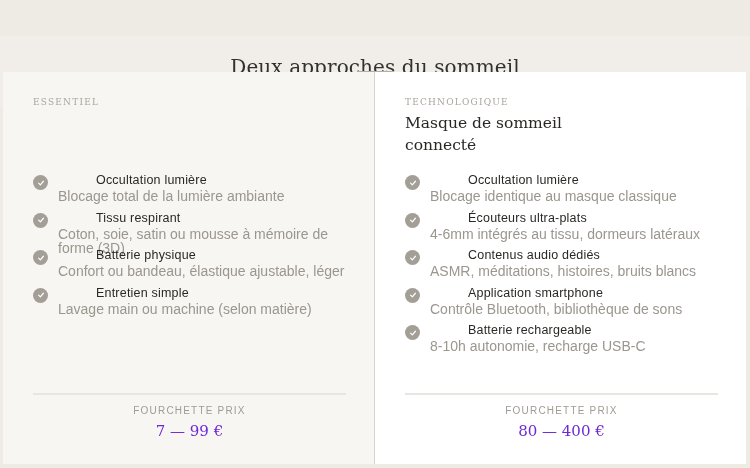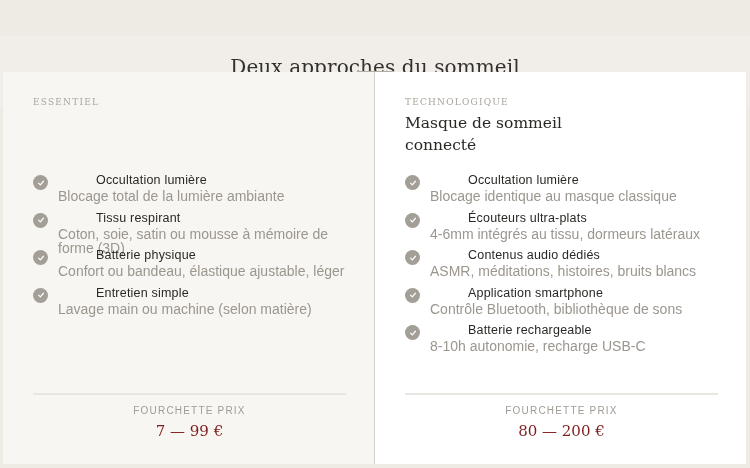--- a/index.html
+++ b/index.html
@@ -68,21 +68,21 @@
     }
     .price-line {
       position: absolute; top: 321px; left: 0; right: 0; height: 2px; background: #e9e6e1;
     }
     .price-label {
       position: absolute; top: 333px; left: 0; right: 0; text-align: center;
       font-size: 10px; letter-spacing: 1.2px; color: #a09b93;
     }
     .price-value {
       position: absolute; top: 350px; left: 0; right: 0; text-align: center;
-      font-family: "DejaVu Serif", serif; font-size: 15px; color: #7f1d1d;
+      font-family: "DejaVu Serif", serif; font-size: 15px; color: #6d28d9;
     }
   </style>
 </head>
 <body>
 
 <div class="header">
   <h1 class="title">Deux approches du sommeil</h1>
 </div>
 <div class="accent-line"></div>
 
@@ -181,15 +181,15 @@
             <svg viewBox="0 0 10 10">
               <path d="M2 5.2 L4.2 7.3 L8 2.8" stroke="#fff" stroke-width="1.5" fill="none" stroke-linecap="round" stroke-linejoin="round"></path>
             </svg>
           </span>
         <div class="feature-title">Batterie rechargeable</div>
         <div class="feature-desc">8-10h autonomie, recharge USB-C</div>
       </div>
     </div>
     <div class="price-line"></div>
     <div class="price-label">FOURCHETTE PRIX</div>
-    <div class="price-value">80 — 200 €</div>
+    <div class="price-value">80 — 400 €</div>
   </div>
 </div>
 
 </body></html>

